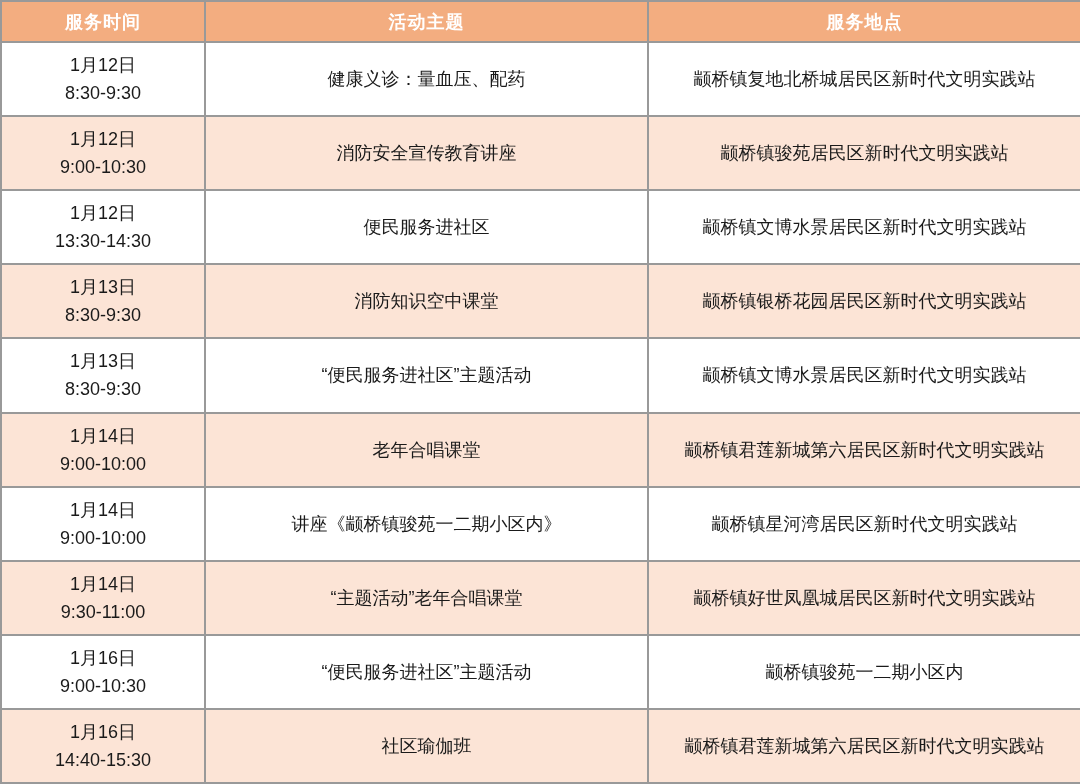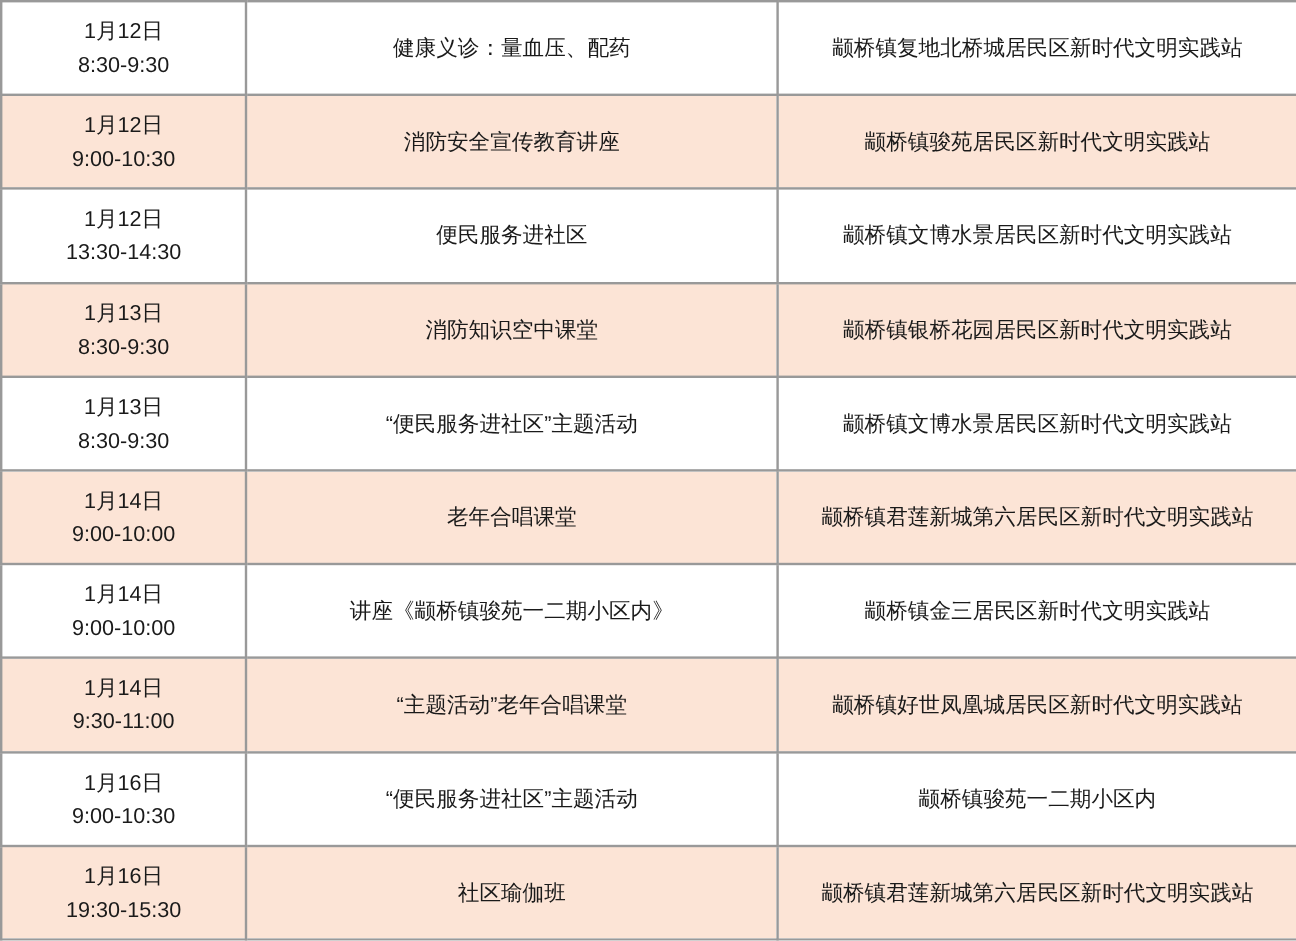--- a/index.html
+++ b/index.html
@@ -58,20 +58,25 @@
 <body>
 
 <div class="page">
   <table class="schedule">
     <colgroup>
       <col class="c-time">
       <col class="c-activity">
       <col class="c-location">
     </colgroup>
     <tbody>
+      <tr class="header-row">
+        <th>服务时间</th>
+        <th>活动主题</th>
+        <th>服务地点</th>
+      </tr>
 
       <tr class="data-row">
         <td class="time-cell">
           <div class="date-line">1月12日</div>
           <div class="time-line">8:30-9:30</div>
         </td>
         <td>健康义诊：量血压、配药</td>
         <td>颛桥镇复地北桥城居民区新时代文明实践站</td>
       </tr>
 
@@ -119,21 +124,21 @@
         <td>老年合唱课堂</td>
         <td>颛桥镇君莲新城第六居民区新时代文明实践站</td>
       </tr>
 
       <tr class="data-row">
         <td class="time-cell">
           <div class="date-line">1月14日</div>
           <div class="time-line">9:00-10:00</div>
         </td>
         <td>讲座《颛桥镇骏苑一二期小区内》</td>
-        <td>颛桥镇金三居民区新时代文明实践站</td>
+        <td>颛桥镇星河湾居民区新时代文明实践站</td>
       </tr>
 
       <tr class="data-row alt">
         <td class="time-cell">
           <div class="date-line">1月14日</div>
           <div class="time-line">9:30-11:00</div>
         </td>
         <td>“主题活动”老年合唱课堂</td>
         <td>颛桥镇好世凤凰城居民区新时代文明实践站</td>
       </tr>
@@ -143,20 +148,20 @@
           <div class="date-line">1月16日</div>
           <div class="time-line">9:00-10:30</div>
         </td>
         <td>“便民服务进社区”主题活动</td>
         <td>颛桥镇骏苑一二期小区内</td>
       </tr>
 
       <tr class="data-row alt">
         <td class="time-cell">
           <div class="date-line">1月16日</div>
-          <div class="time-line">19:30-15:30</div>
+          <div class="time-line">14:40-15:30</div>
         </td>
         <td>社区瑜伽班</td>
         <td>颛桥镇君莲新城第六居民区新时代文明实践站</td>
       </tr>
     </tbody>
   </table>
 </div>
 
 </body></html>

